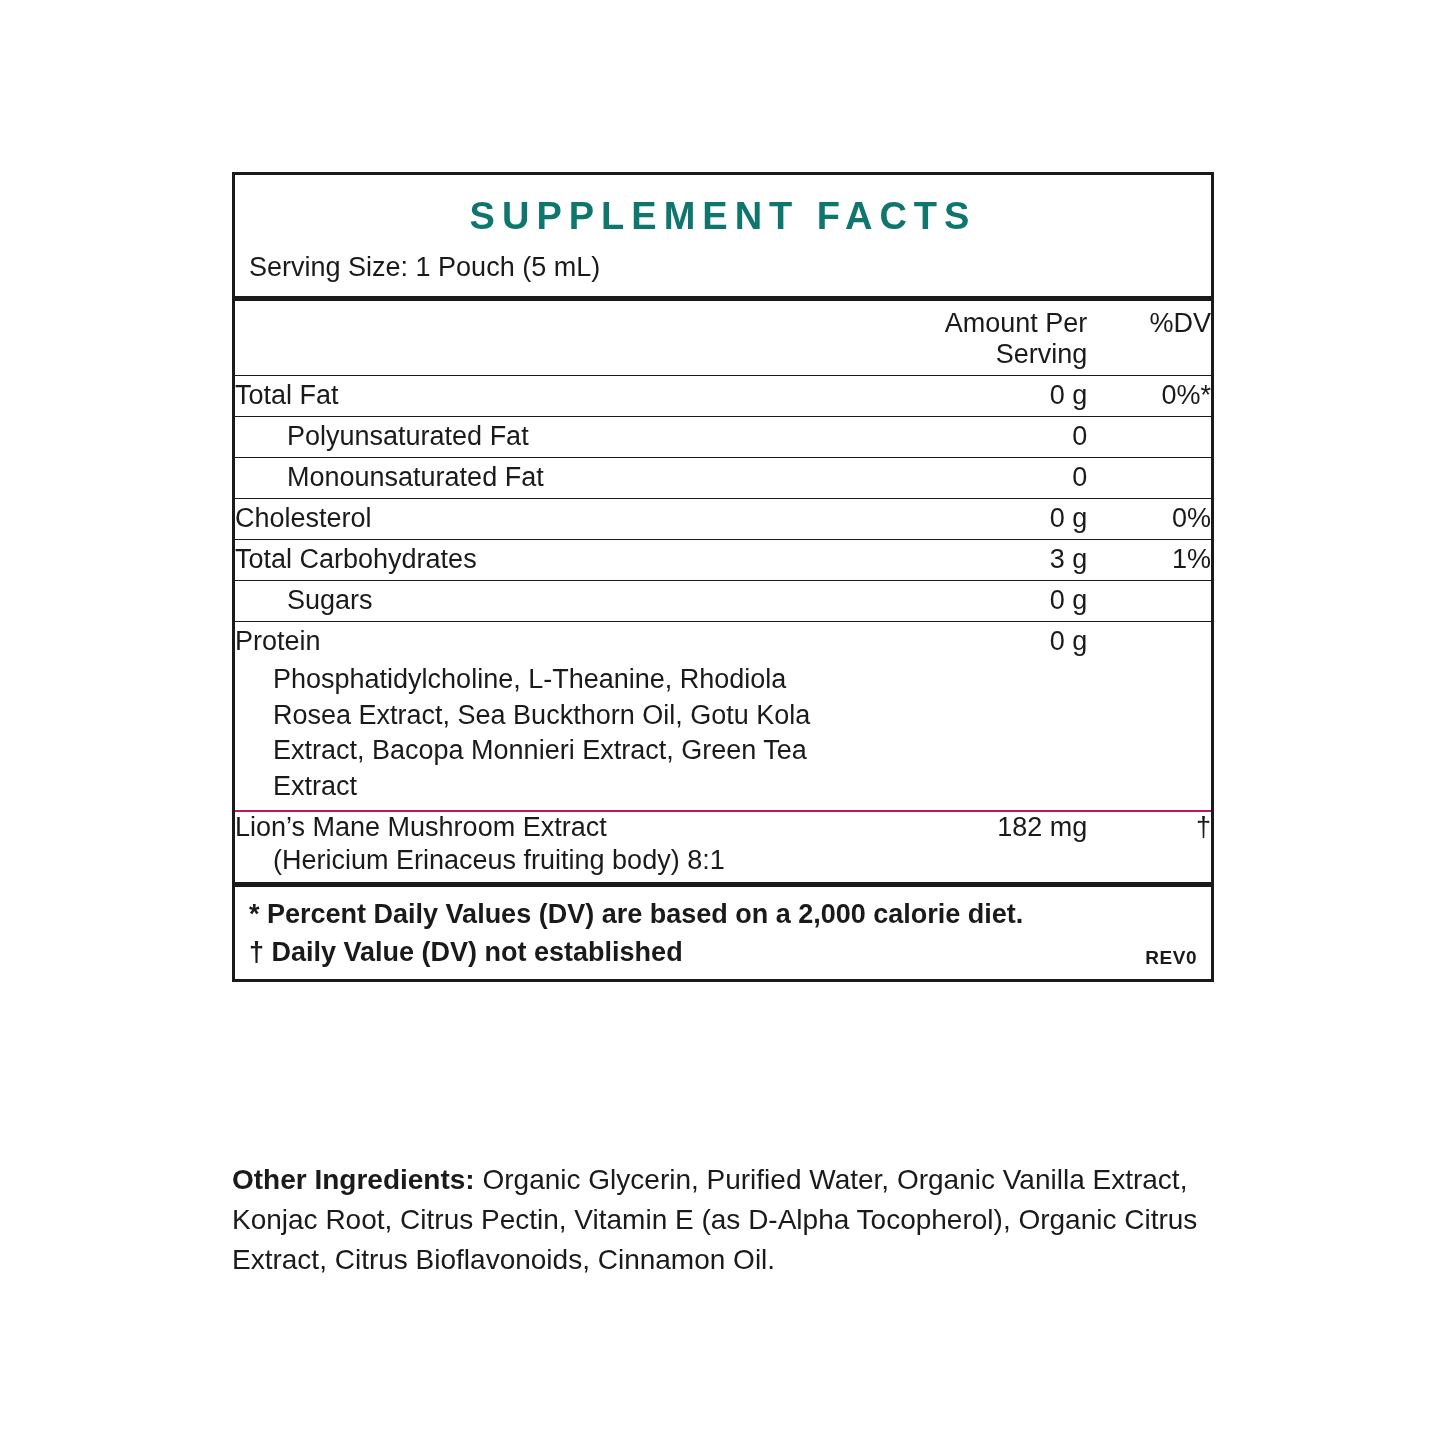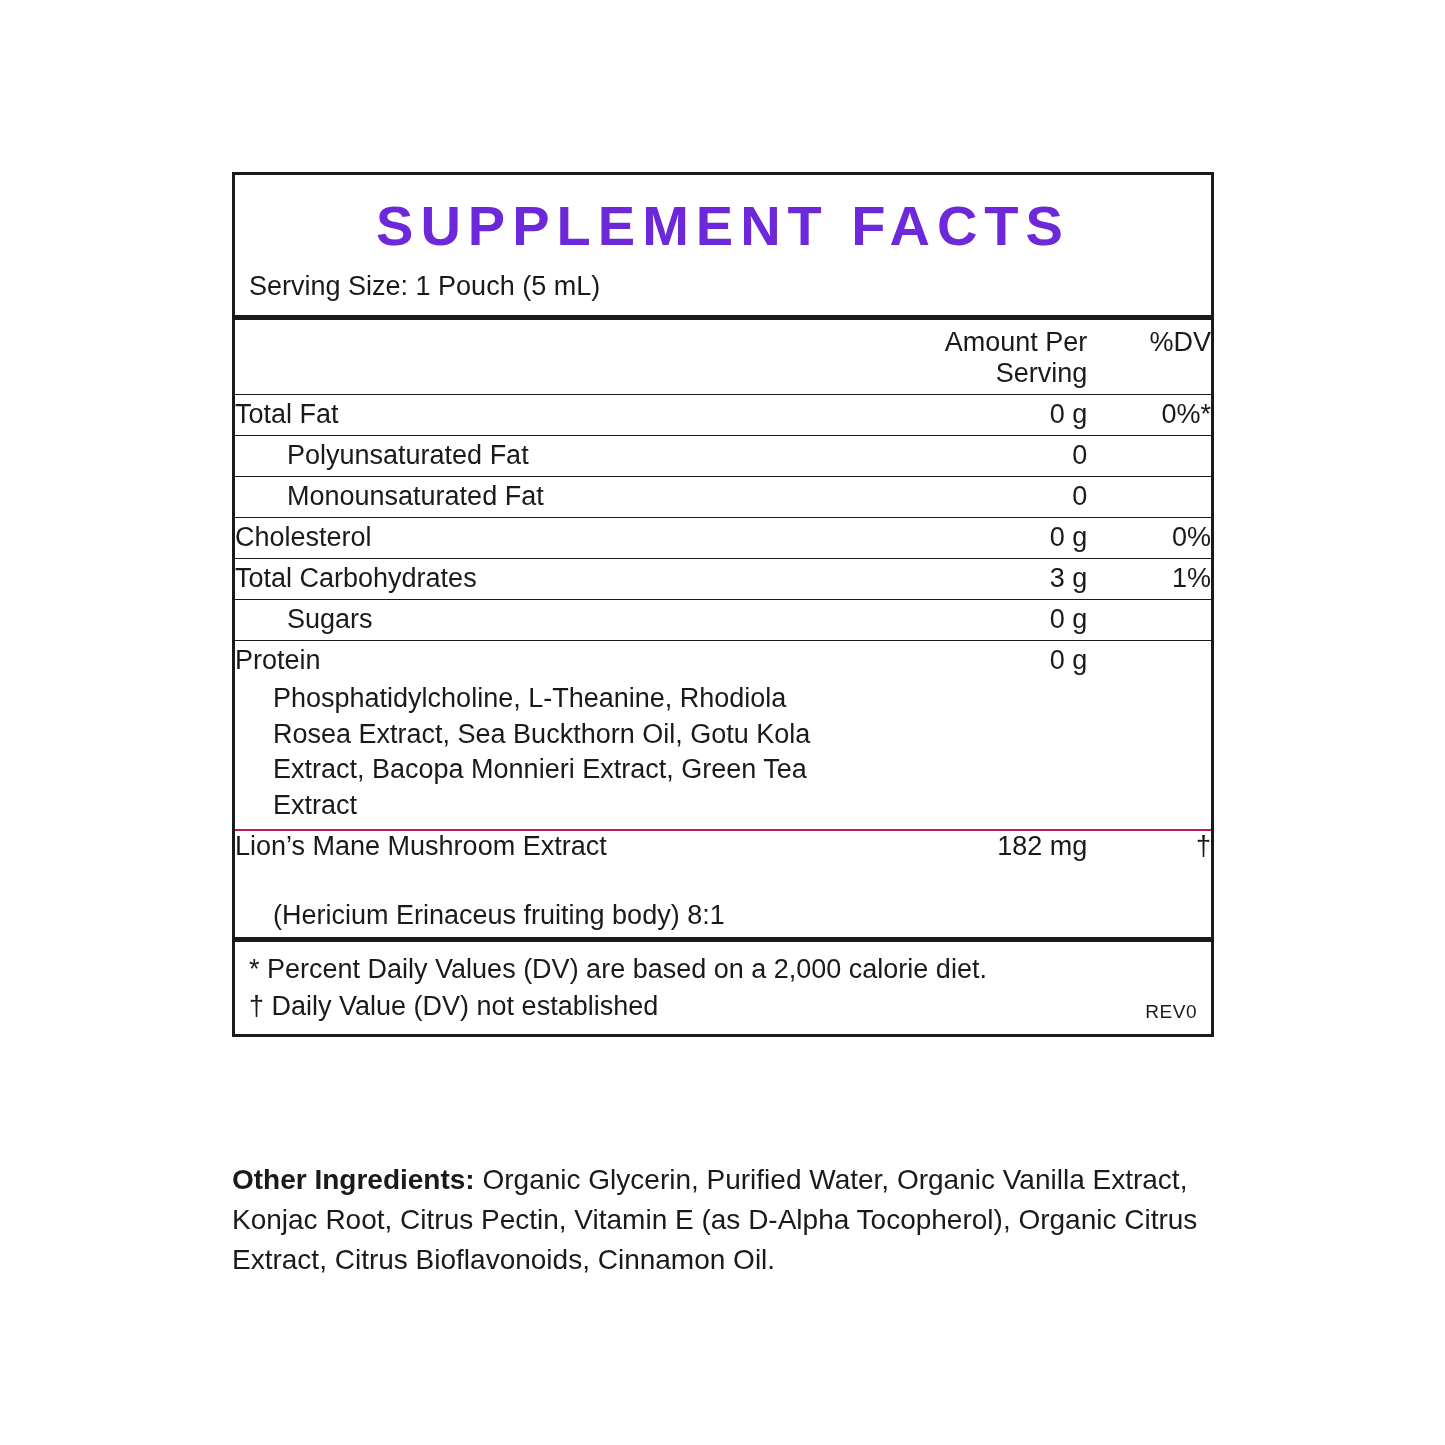--- a/index.html
+++ b/index.html
@@ -23,27 +23,27 @@
   .panel {
     position: absolute;
     left: 232px;
     top: 172px;
     width: 982px;
     box-sizing: border-box;
     border: 3px solid #1a1a1a;
     padding: 0;
   }
   .title {
-    font-size: 56px;
+    font-size: 38px;
     font-weight: 700;
     letter-spacing: 7px;
     text-align: center;
     padding: 22px 10px 6px 10px;
     line-height: 1.05;
-    color: #6d28d9;
+    color: #0f766e;
   }
   .serving-block {
     padding: 6px 14px 10px 14px;
     font-size: 27px;
     line-height: 1.38;
   }
   table.facts {
     width: 100%;
     border-collapse: collapse;
     font-size: 27px;
@@ -91,28 +91,28 @@
     max-width: 560px;
   }
   tr.lions td {
     border-top: 2px solid #be185d;
     padding-top: 0;
     padding-bottom: 4px;
   }
   .lions-sub {
     padding-left: 38px;
     line-height: 1.32;
-    margin-top: 36px;
   }
   .footnotes {
     border-top: 5px solid #1a1a1a;
     padding: 9px 14px 8px 14px;
     font-size: 27px;
     line-height: 1.38;
     position: relative;
+    font-weight: bold;
   }
   .rev {
     position: absolute;
     right: 14px;
     bottom: 8px;
     font-size: 19px;
     letter-spacing: 0.5px;
   }
   .other {
     position: absolute;

